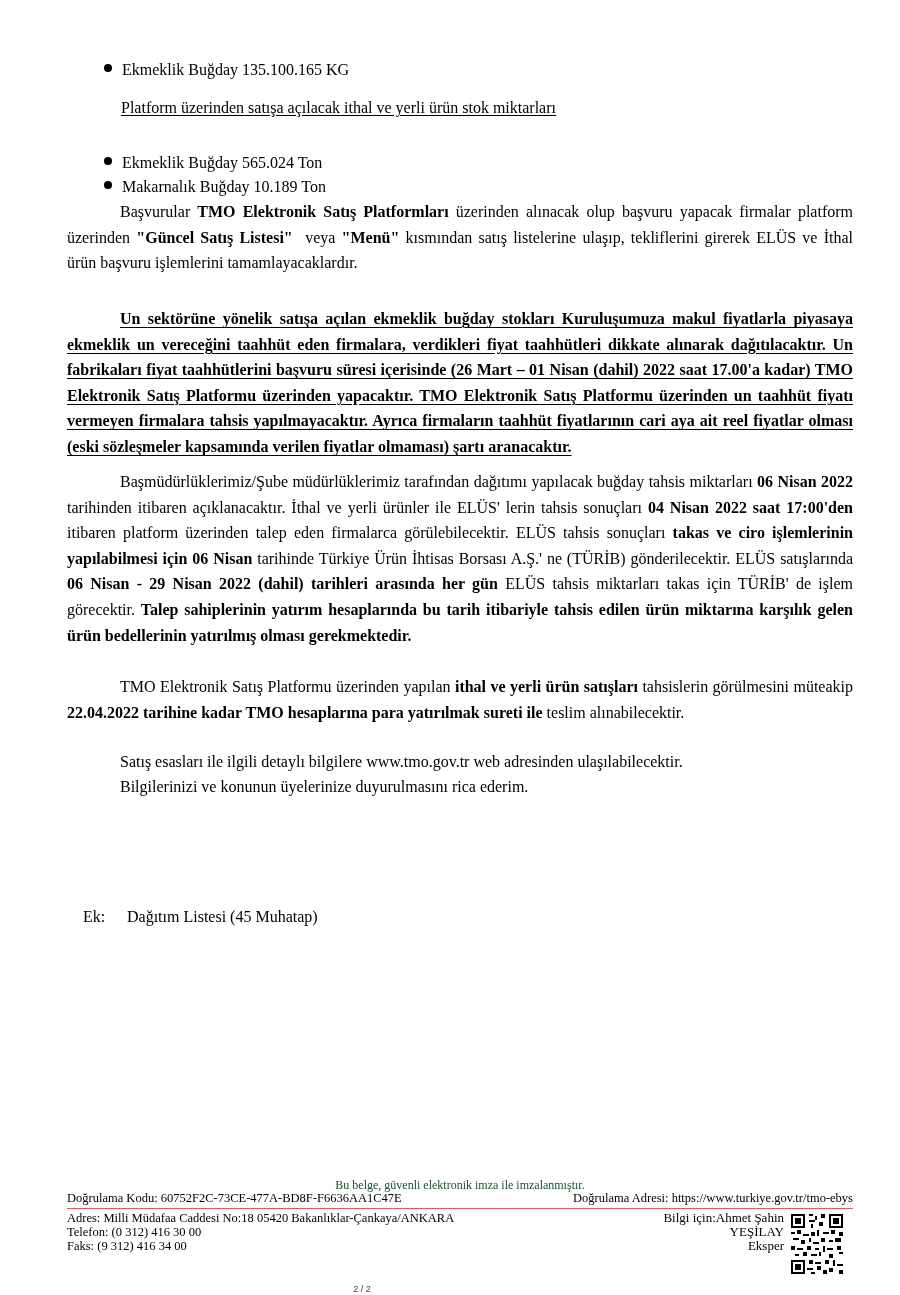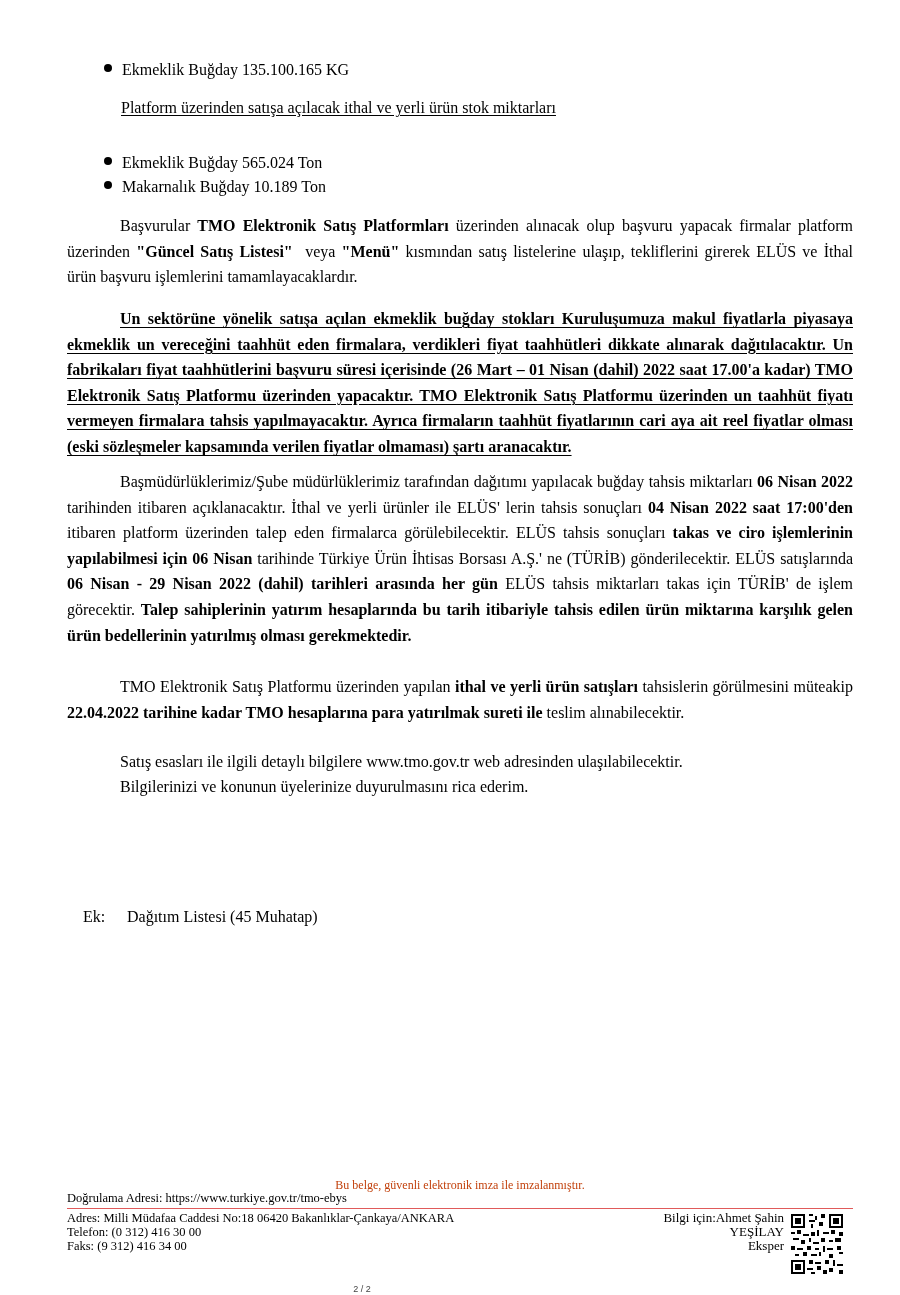--- a/index.html
+++ b/index.html
@@ -20,32 +20,32 @@
     .section-heading {
       position: absolute; left: 121px; top: 99px; font-size: 16px; font-weight: normal;
       text-decoration: underline; text-underline-offset: 2px; white-space: nowrap;
     }
 
     .body-text {
       position: absolute; left: 67px; width: 786px; font-size: 16px; line-height: 25.6px;
       text-align: justify; margin: 0;
     }
     .indent { text-indent: 53px; }
-    .p1 { top: 213px; }
+    .p1 { top: 199px; }
     .p2 { top: 306px; font-weight: bold; }
     .p2 .u { text-decoration: underline; text-underline-offset: 3px; }
     .p3 { top: 469px; }
     .p4 { top: 674px; }
     .p5 { top: 749px; }
     .p6 { top: 774px; }
 
     .annex { position: absolute; left: 67px; top: 908px; font-size: 16px; white-space: pre; margin-left: 16px; }
     .annex .lbl { display: inline-block; width: 44px; }
 
-    .footer-sign { position: absolute; left: 0; width: 900px; top: 1178px; text-align: center; font-size: 12px; color: #c2410c; }
+    .footer-sign { position: absolute; left: 0; width: 900px; top: 1178px; text-align: center; font-size: 12px; color: #14532d; }
     .footer-sign span { position: relative; left: 10px; }
     .verify-row { position: absolute; left: 67px; width: 786px; top: 1191px; font-size: 12.5px; display: flex; justify-content: space-between; }
     .red-line { position: absolute; left: 67px; width: 786px; top: 1208px; height: 0; border-top: 1.5px solid #e05a5a; }
 
     .addr { position: absolute; left: 67px; top: 1211px; font-size: 12.5px; line-height: 14px; }
     .contact { position: absolute; right: 116px; top: 1211px; font-size: 13px; line-height: 14px; text-align: right; }
     .qr { position: absolute; left: 791px; top: 1214px; width: 52px; height: 60px; }
 
     .page-num { position: absolute; left: 0; width: 724px; top: 1284px; text-align: center; font-size: 9px; color: #444; font-family: "Liberation Sans", sans-serif; }
   </style>
@@ -83,27 +83,28 @@
   <p class="body-text indent p4"><span>TMO Elektronik Satış Platformu üzerinden yapılan </span><b>ithal ve yerli ürün satışları</b><span> tahsislerin görülmesini müteakip </span><b>22.04.2022 tarihine kadar TMO hesaplarına para yatırılmak sureti ile</b><span> teslim alınabilecektir.</span></p>
 
   <p class="body-text indent p6" style="text-align:left">Bilgilerinizi ve konunun üyelerinize duyurulmasını rica ederim.</p>
   <p class="body-text indent p5" style="text-align:left">Satış esasları ile ilgili detaylı bilgilere www.tmo.gov.tr web adresinden ulaşılabilecektir.</p>
 
   <div class="annex"><span class="lbl">Ek:</span><span>Dağıtım Listesi (45 Muhatap)</span></div>
 
   <div class="footer-sign"><span>Bu belge, güvenli elektronik imza ile imzalanmıştır.</span></div>
 
   <div class="verify-row">
+    <span>Doğrulama Kodu: 60752F2C-73CE-477A-BD8F-F6636AA1C47E</span>
     <span>Doğrulama Adresi: https://www.turkiye.gov.tr/tmo-ebys</span>
   </div>
 
   <div class="red-line"></div>
 
   <div class="addr">
-    <div>Adres: Milli Müdafaa Caddesi No:18 06420 Bakanlıklar-Çankaya/ANKARA</div>
+    <div>Adres: Milli Müdafaa Caddesi No:18 05420 Bakanlıklar-Çankaya/ANKARA</div>
     <div>Telefon: (0 312) 416 30 00</div>
     <div>Faks: (9 312) 416 34 00</div>
   </div>
 
   <div class="contact">
     <div>Bilgi için:Ahmet Şahin</div>
     <div>YEŞİLAY</div>
     <div>Eksper</div>
   </div>
 

